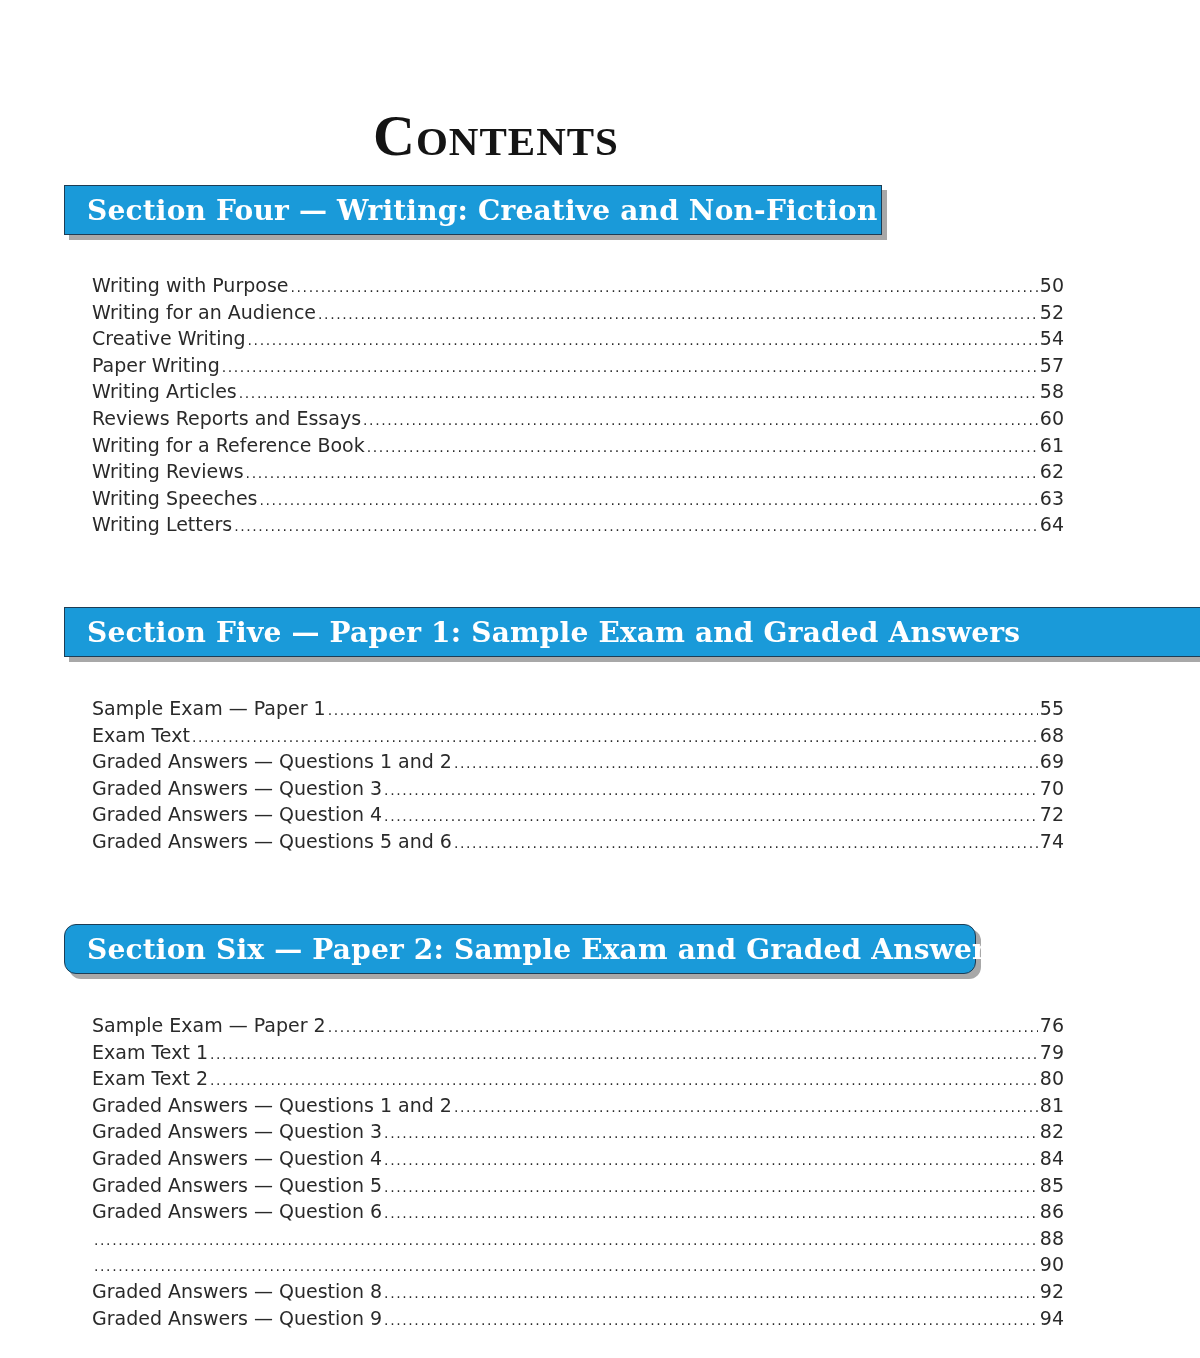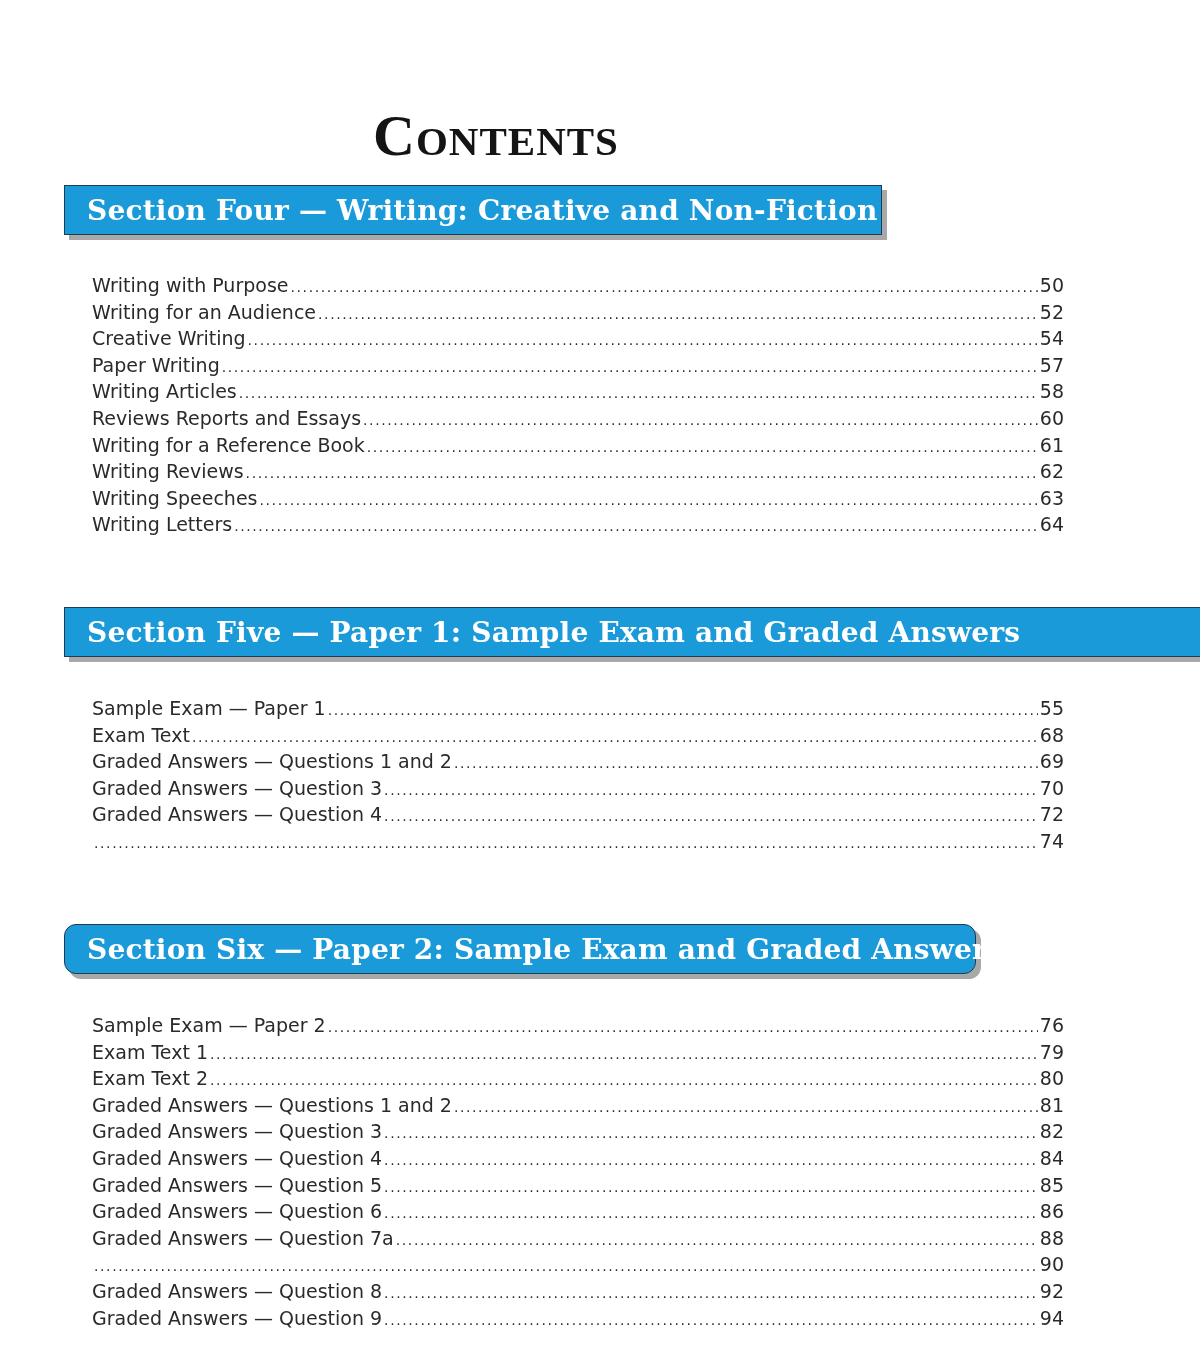--- a/index.html
+++ b/index.html
@@ -127,20 +127,21 @@
       <span class="toc-label">Graded Answers — Question 3</span>
       <span class="toc-dots">........................................................................................................................................................................................................................................</span>
       <span class="toc-page">70</span>
     </li>
   <li class="toc-row">
       <span class="toc-label">Graded Answers — Question 4</span>
       <span class="toc-dots">........................................................................................................................................................................................................................................</span>
       <span class="toc-page">72</span>
     </li>
   <li class="toc-row">
+      <span class="toc-label">Graded Answers — Questions 5 and 6</span>
       <span class="toc-dots">........................................................................................................................................................................................................................................</span>
       <span class="toc-page">74</span>
     </li>
 </ul>
 
 <div class="section-header" style="top:924px; width:912px;border-radius:12px;">
   <span class="section-title">Section Six — Paper 2: Sample Exam and Graded Answers</span>
 </div>
 <ul class="toc-list" style="top:998px;">
   <li class="toc-row">
@@ -177,21 +178,20 @@
       <span class="toc-label">Graded Answers — Question 5</span>
       <span class="toc-dots">........................................................................................................................................................................................................................................</span>
       <span class="toc-page">85</span>
     </li>
   <li class="toc-row">
       <span class="toc-label">Graded Answers — Question 6</span>
       <span class="toc-dots">........................................................................................................................................................................................................................................</span>
       <span class="toc-page">86</span>
     </li>
   <li class="toc-row">
-      <span class="toc-label">Graded Answers — Question 7a</span>
       <span class="toc-dots">........................................................................................................................................................................................................................................</span>
       <span class="toc-page">88</span>
     </li>
   <li class="toc-row">
       <span class="toc-dots">........................................................................................................................................................................................................................................</span>
       <span class="toc-page">90</span>
     </li>
   <li class="toc-row">
       <span class="toc-label">Graded Answers — Question 8</span>
       <span class="toc-dots">........................................................................................................................................................................................................................................</span>

